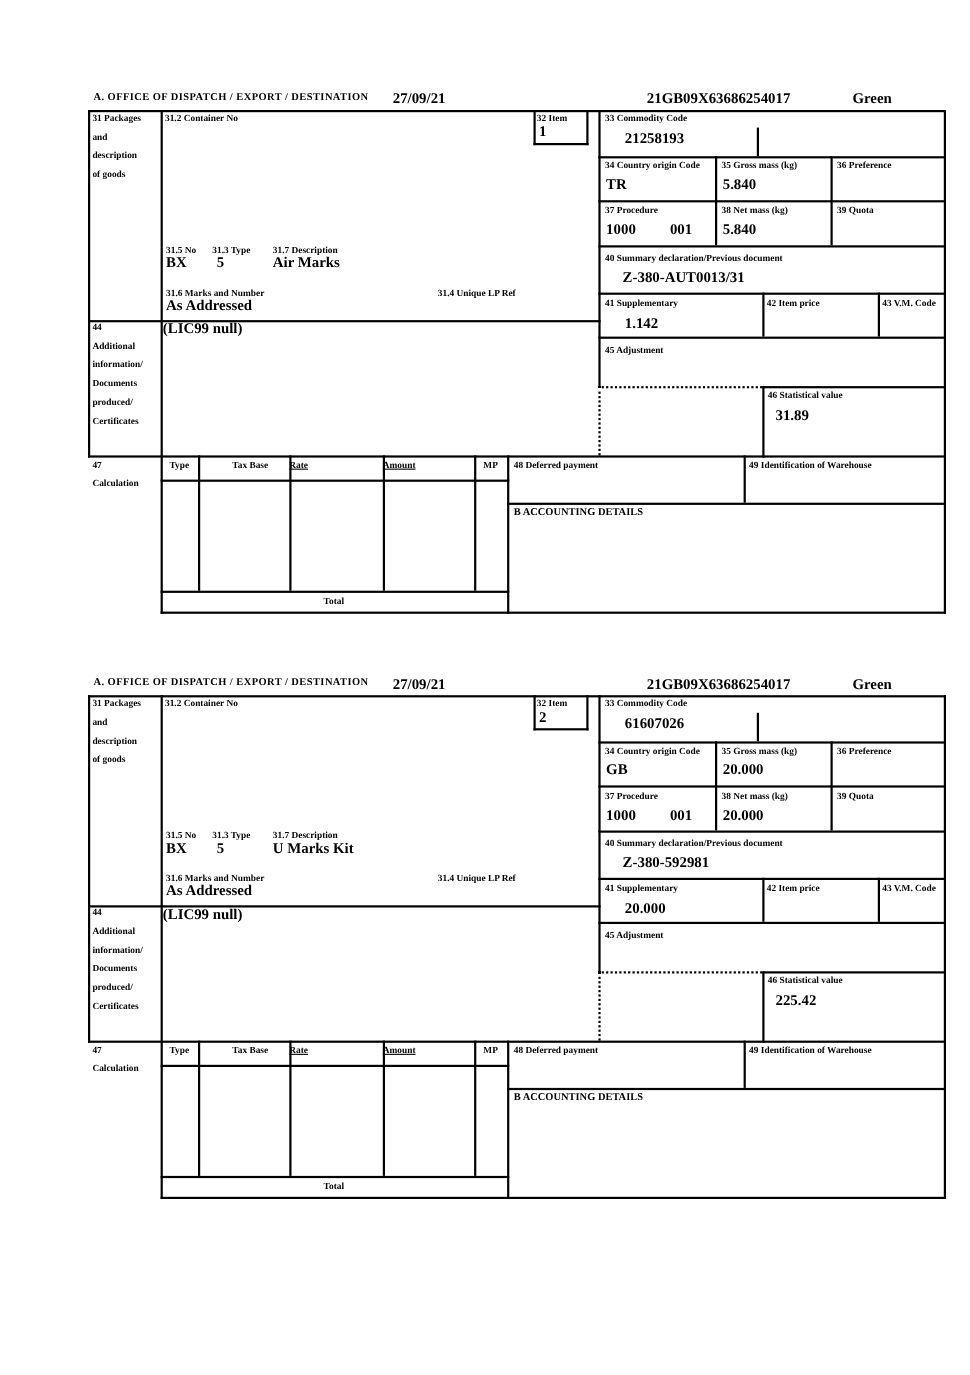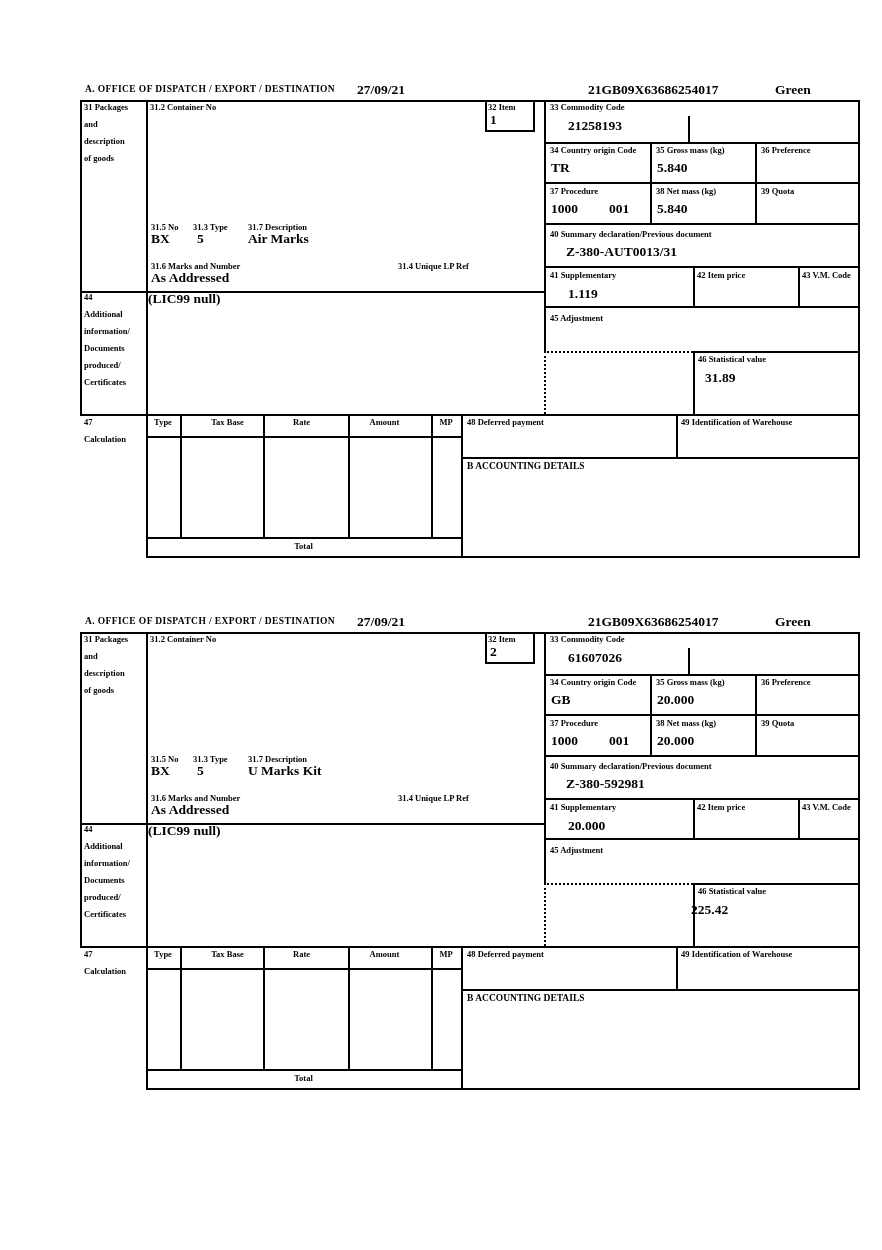--- a/index.html
+++ b/index.html
@@ -4,21 +4,21 @@
 <style>
   html,body{margin:0;padding:0;}
   body{width:882px;height:1250px;background:#ffffff;position:relative;overflow:hidden;
        font-family:"Liberation Serif","DejaVu Serif",serif;color:#000;}
   .form{position:absolute;left:80px;width:782px;height:478px;}
   .lbl{position:absolute;font-size:8.5px;font-weight:bold;line-height:10px;white-space:nowrap;}
   .val{position:absolute;font-size:13.5px;font-weight:bold;line-height:16px;white-space:nowrap;}
   .hdr{position:absolute;font-size:9.5px;font-weight:bold;letter-spacing:.4px;white-space:nowrap;}
   .acct{position:absolute;font-size:9.5px;font-weight:bold;white-space:nowrap;}
   .ctr{text-align:center;}
-  .rt{text-align:center;}
+  .rt{text-align:left;text-decoration:underline;}
   .ln{position:absolute;background:#000;display:block;}
   .dh{position:absolute;height:0;border-top:2px dotted #000;display:block;}
   .dv{position:absolute;width:0;border-left:2px dotted #000;display:block;}
 </style>
 </head>
 <body>
 
 <div class="form" style="top:82px">
   <div class="hdr" style="left:5px;top:2px">A.  OFFICE OF DISPATCH / EXPORT / DESTINATION</div>
   <div class="val" style="left:277px;top:0">27/09/21</div>
@@ -85,21 +85,21 @@
   <div class="lbl" style="left:71px;top:140px">31.5 No</div>
   <div class="lbl" style="left:113px;top:140px">31.3 Type</div>
   <div class="lbl" style="left:168px;top:140px">31.7 Description</div>
   <div class="val" style="left:71px;top:149px">BX</div>
   <div class="val" style="left:117px;top:149px">5</div>
   <div class="val" style="left:168px;top:149px">Air Marks</div>
   <div class="lbl" style="left:71px;top:179px">31.6 Marks and Number</div>
   <div class="lbl" style="left:318px;top:179px">31.4 Unique LP Ref</div>
   <div class="val" style="left:71px;top:188px">As Addressed</div>
   <div class="lbl" style="left:470px;top:188px">41 Supplementary</div>
-  <div class="val" style="left:488px;top:204px">1.119</div>
+  <div class="val" style="left:488px;top:204px">1.142</div>
   <div class="lbl" style="left:617px;top:188px">42 Item price</div>
   <div class="lbl" style="left:722px;top:188px">43 V.M. Code</div>
   <div class="lbl" style="left:4px;top:210px">44</div>
   <div class="lbl" style="left:4px;top:227px">Additional</div>
   <div class="lbl" style="left:4px;top:244px">information/</div>
   <div class="lbl" style="left:4px;top:261px">Documents</div>
   <div class="lbl" style="left:4px;top:278px">produced/</div>
   <div class="lbl" style="left:4px;top:295px">Certificates</div>
   <div class="val" style="left:68px;top:209px">(LIC99 null)</div>
   <div class="lbl" style="left:470px;top:231px">45 Adjustment</div>
@@ -196,21 +196,21 @@
   <div class="lbl" style="left:722px;top:188px">43 V.M. Code</div>
   <div class="lbl" style="left:4px;top:210px">44</div>
   <div class="lbl" style="left:4px;top:227px">Additional</div>
   <div class="lbl" style="left:4px;top:244px">information/</div>
   <div class="lbl" style="left:4px;top:261px">Documents</div>
   <div class="lbl" style="left:4px;top:278px">produced/</div>
   <div class="lbl" style="left:4px;top:295px">Certificates</div>
   <div class="val" style="left:68px;top:209px">(LIC99 null)</div>
   <div class="lbl" style="left:470px;top:231px">45 Adjustment</div>
   <div class="lbl" style="left:618px;top:272px">46 Statistical value</div>
-  <div class="val" style="left:611px;top:288px">225.42</div>
+  <div class="val" style="left:625px;top:288px">225.42</div>
   <div class="lbl" style="left:4px;top:335px">47</div>
   <div class="lbl" style="left:4px;top:352px">Calculation</div>
   <div class="lbl ctr" style="left:66px;top:335px;width:34px">Type</div>
   <div class="lbl ctr" style="left:100px;top:335px;width:95px">Tax Base</div>
   <div class="lbl rt" style="left:183px;top:335px;width:77px">Rate</div>
   <div class="lbl rt" style="left:268px;top:335px;width:73px">Amount</div>
   <div class="lbl ctr" style="left:351px;top:335px;width:30px">MP</div>
   <div class="lbl" style="left:387px;top:335px">48 Deferred payment</div>
   <div class="lbl" style="left:601px;top:335px">49 Identification of Warehouse</div>
   <div class="acct" style="left:387px;top:379px">B ACCOUNTING DETAILS</div>

